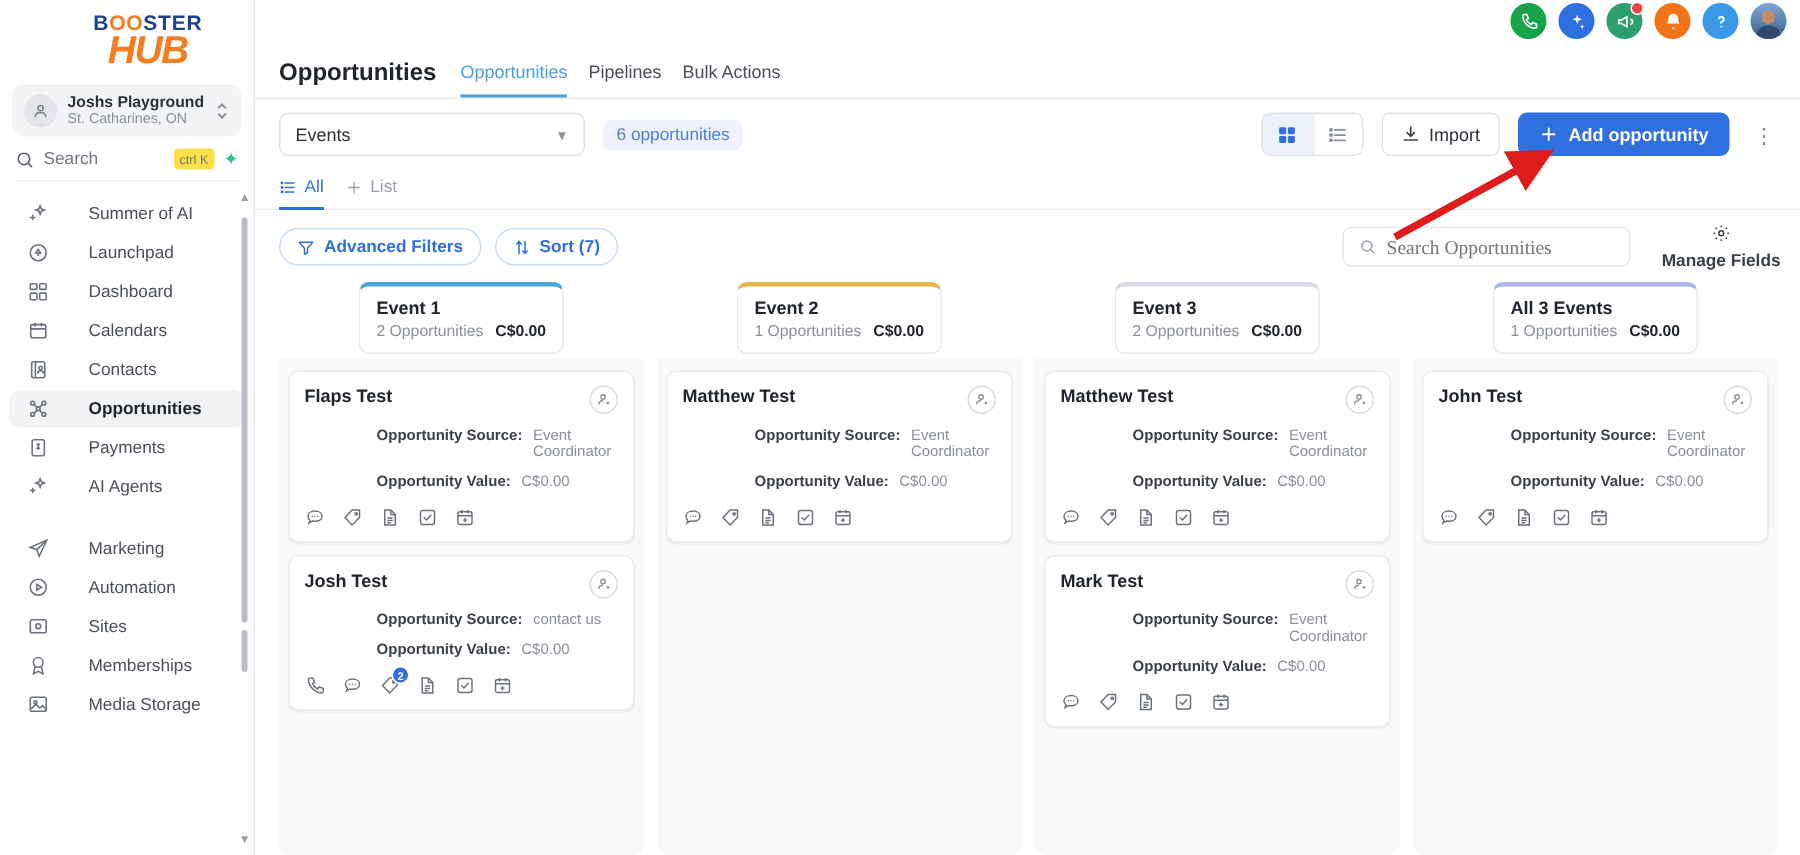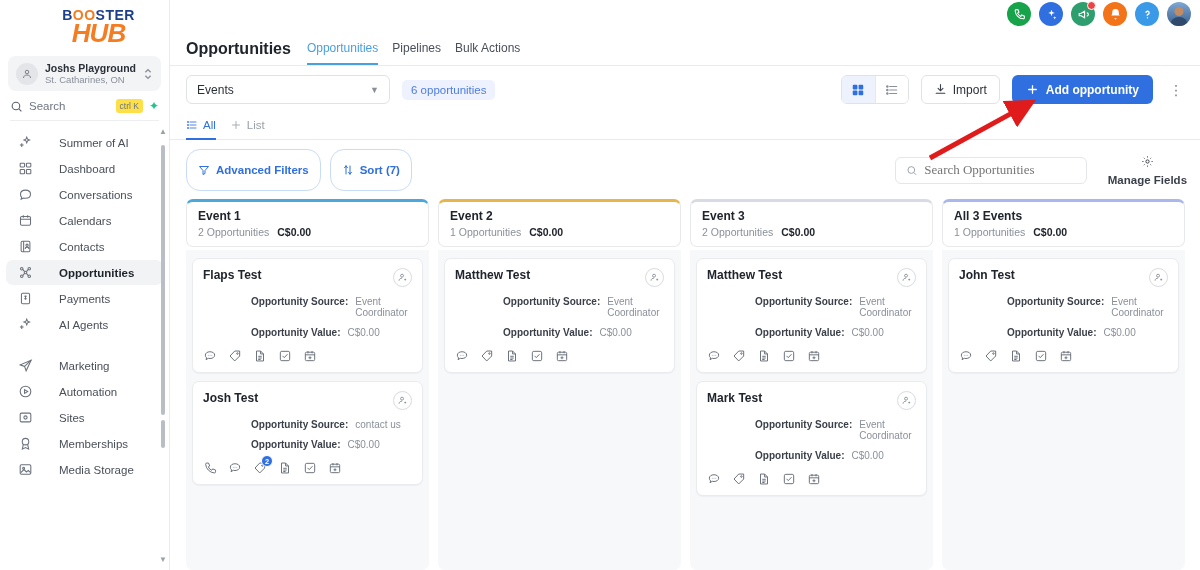--- a/index.html
+++ b/index.html
@@ -156,40 +156,40 @@
     border-bottom: 1px solid #e9ebef; height: 28px;
   }
   .lr-item {
     display: flex; align-items: center; gap: 5px; font-size: 11.5px;
     color: #9aa0aa; height: 28px; border-bottom: 2px solid transparent; cursor: pointer;
   }
   .lr-item.active { color: #2f6fe0; border-bottom-color: #2f6fe0; font-weight: normal; }
 
   .filterrow { display: flex; align-items: center; padding: 9px 14px 8px 16px; gap: 9px; }
   .chip {
-    border: 1px solid #c9dcf7; border-radius: 14px; height: 42px;
+    border: 1px solid #c9dcf7; border-radius: 14px; height: 25px;
     display: flex; align-items: center; gap: 6px; padding: 0 11px;
     font-size: 11.5px; color: #2f6fe0; font-weight: bold; cursor: pointer; background: #fff;
   }
   .search-opp {
     width: 192px; height: 27px; border: 1px solid #e4e6ea; border-radius: 6px;
     display: flex; align-items: center; gap: 7px; padding: 0 10px; background: #fff;
   }
   .search-opp input {
     border: none; outline: none; font-size: 13px; color: #9aa0aa;
     font-family: Liberation Serif, serif; width: 100%; background: transparent;
   }
   .manage {
     display: flex; align-items: center; gap: 6px; font-size: 11.5px;
     font-weight: bold; color: #3a3f49; cursor: pointer; margin-left: 12px; flex-direction: column;
   }
 
   
   .board { display: flex; gap: 9px; padding: 0 16px; flex: 1; overflow: hidden; }
-  .col { width: 243px; flex: none; display: flex; flex-direction: column; }
+  .col { width: 243px; flex: none; display: flex; flex-direction: column; align-items: center; }
   .col-head {
     background: #fff; border: 1px solid #e7e9ed; border-radius: 7px;
     border-top-width: 3px; padding: 7px 11px 8px; position: relative;
   }
   .col-name { font-size: 12px; font-weight: bold; color: #20242c; }
   .col-sub { display: flex; gap: 8px; align-items: center; margin-top: 3px; }
   .col-cnt { font-size: 10.5px; color: #8a8f9a; }
   .col-val { font-size: 10.5px; color: #20242c; font-weight: bold; }
   .col-body {
     background: #f7f8fa; border-radius: 0 0 7px 7px; padding: 8px 6px 8px;
@@ -265,35 +265,37 @@
               <svg width="15" height="15" viewBox="0 0 24 24" fill="none" stroke="#6b717c" stroke-width="1.7">
                 <path d="M14 3.5l1.3 3.2 3.2 1.3-3.2 1.3L14 12.5l-1.3-3.2L9.5 8l3.2-1.3z"></path>
                 <path d="M6 13v6M3 16h6"></path>
               </svg>
             </span>
             <span>Summer of AI</span>
           </div>
           <div class="nav-item">
             <span class="nav-ico">
               <svg width="15" height="15" viewBox="0 0 24 24" fill="none" stroke="#6b717c" stroke-width="1.7">
+                <circle cx="12" cy="12" r="8.5"></circle>
+                <path d="M12 8.5l2.5 4h-5z"></path>
+                <path d="M12 12.5v3"></path>
+              </svg>
+            </span>
+            <span>Launchpad</span>
+          </div>
+          <div class="nav-item">
+            <span class="nav-ico">
+              <svg width="15" height="15" viewBox="0 0 24 24" fill="none" stroke="#6b717c" stroke-width="1.7">
                 <rect x="3.5" y="3.5" width="7" height="6" rx="1"></rect>
                 <rect x="13.5" y="3.5" width="7" height="6" rx="1"></rect>
                 <rect x="3.5" y="13.5" width="7" height="7" rx="1"></rect>
                 <rect x="13.5" y="13.5" width="7" height="7" rx="1"></rect>
               </svg>
             </span>
             <span>Dashboard</span>
-          </div>
-          <div class="nav-item">
-            <span class="nav-ico">
-              <svg width="15" height="15" viewBox="0 0 24 24" fill="none" stroke="#6b717c" stroke-width="1.7">
-                <path d="M4 11.5c0-4 3.6-6.5 8-6.5s8 2.5 8 6.5-3.6 6.5-8 6.5c-1.1 0-2.1-.15-3-.4L5 19.5l.9-3A6.4 6.4 0 014 11.5z"></path>
-              </svg>
-            </span>
-            <span>Conversations</span>
           </div>
           <div class="nav-item">
             <span class="nav-ico">
               <svg width="15" height="15" viewBox="0 0 24 24" fill="none" stroke="#6b717c" stroke-width="1.7">
                 <rect x="4" y="5.5" width="16" height="14" rx="2"></rect>
                 <path d="M4 10h16M8.5 3.5v4M15.5 3.5v4"></path>
               </svg>
             </span>
             <span>Calendars</span>
           </div>

